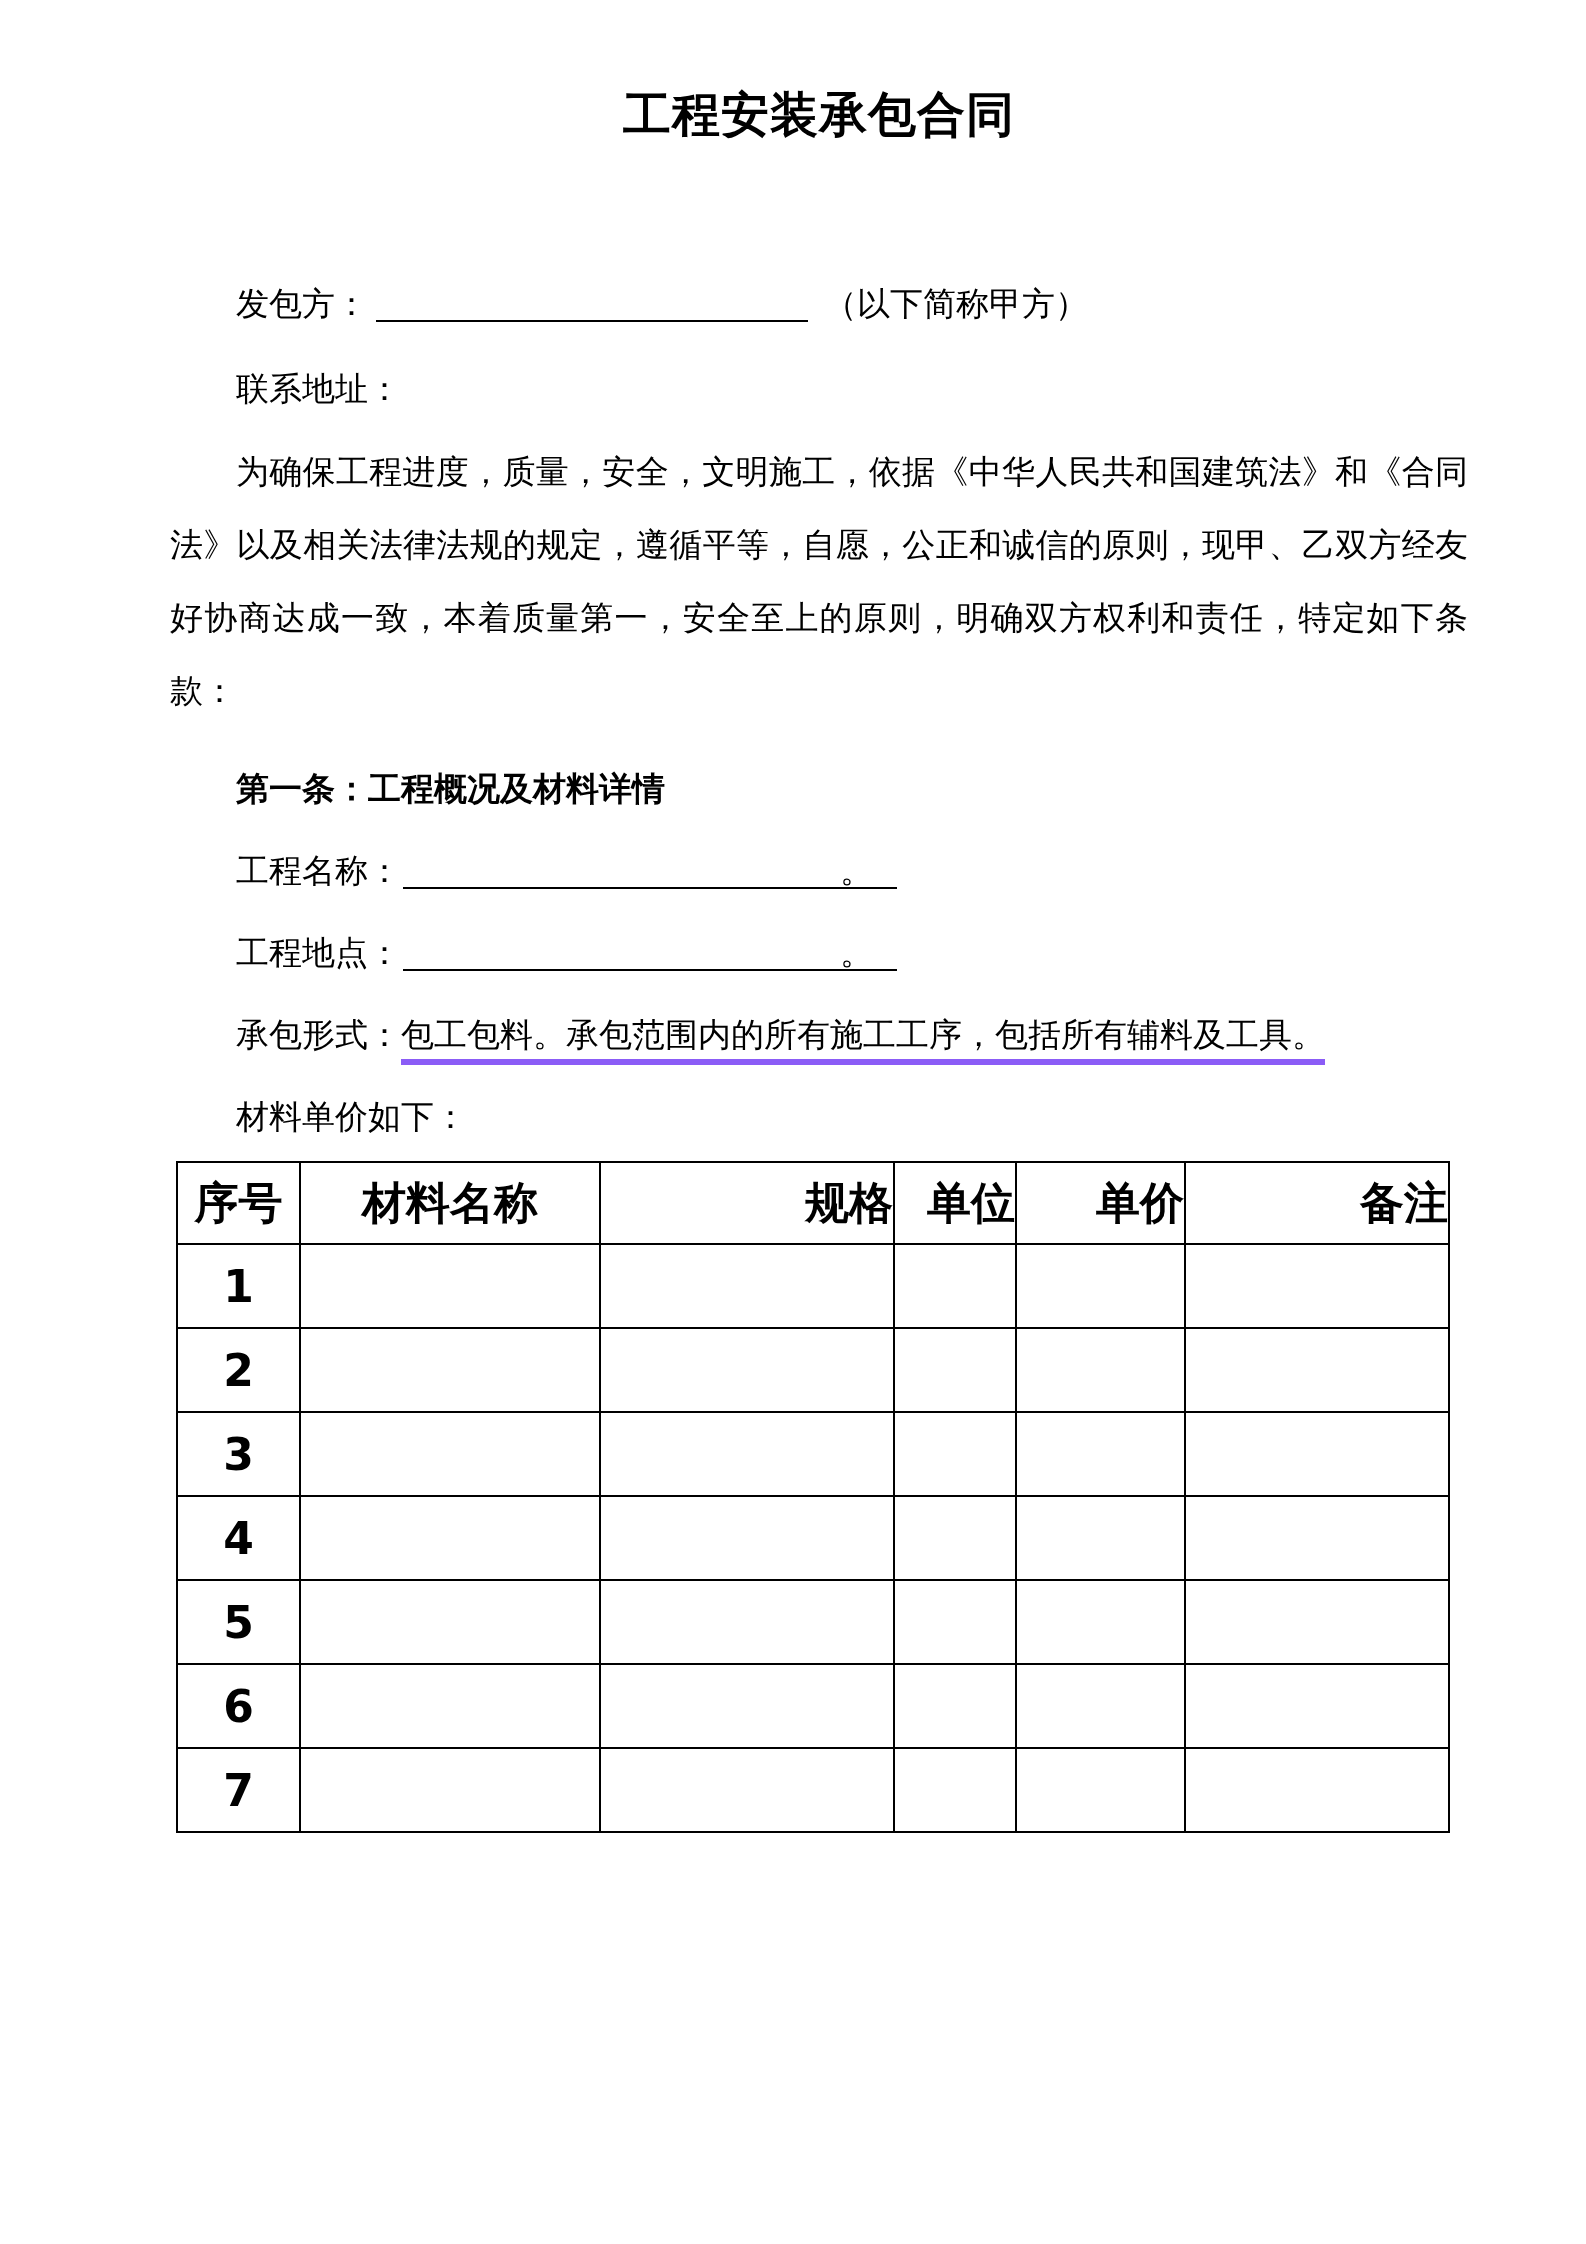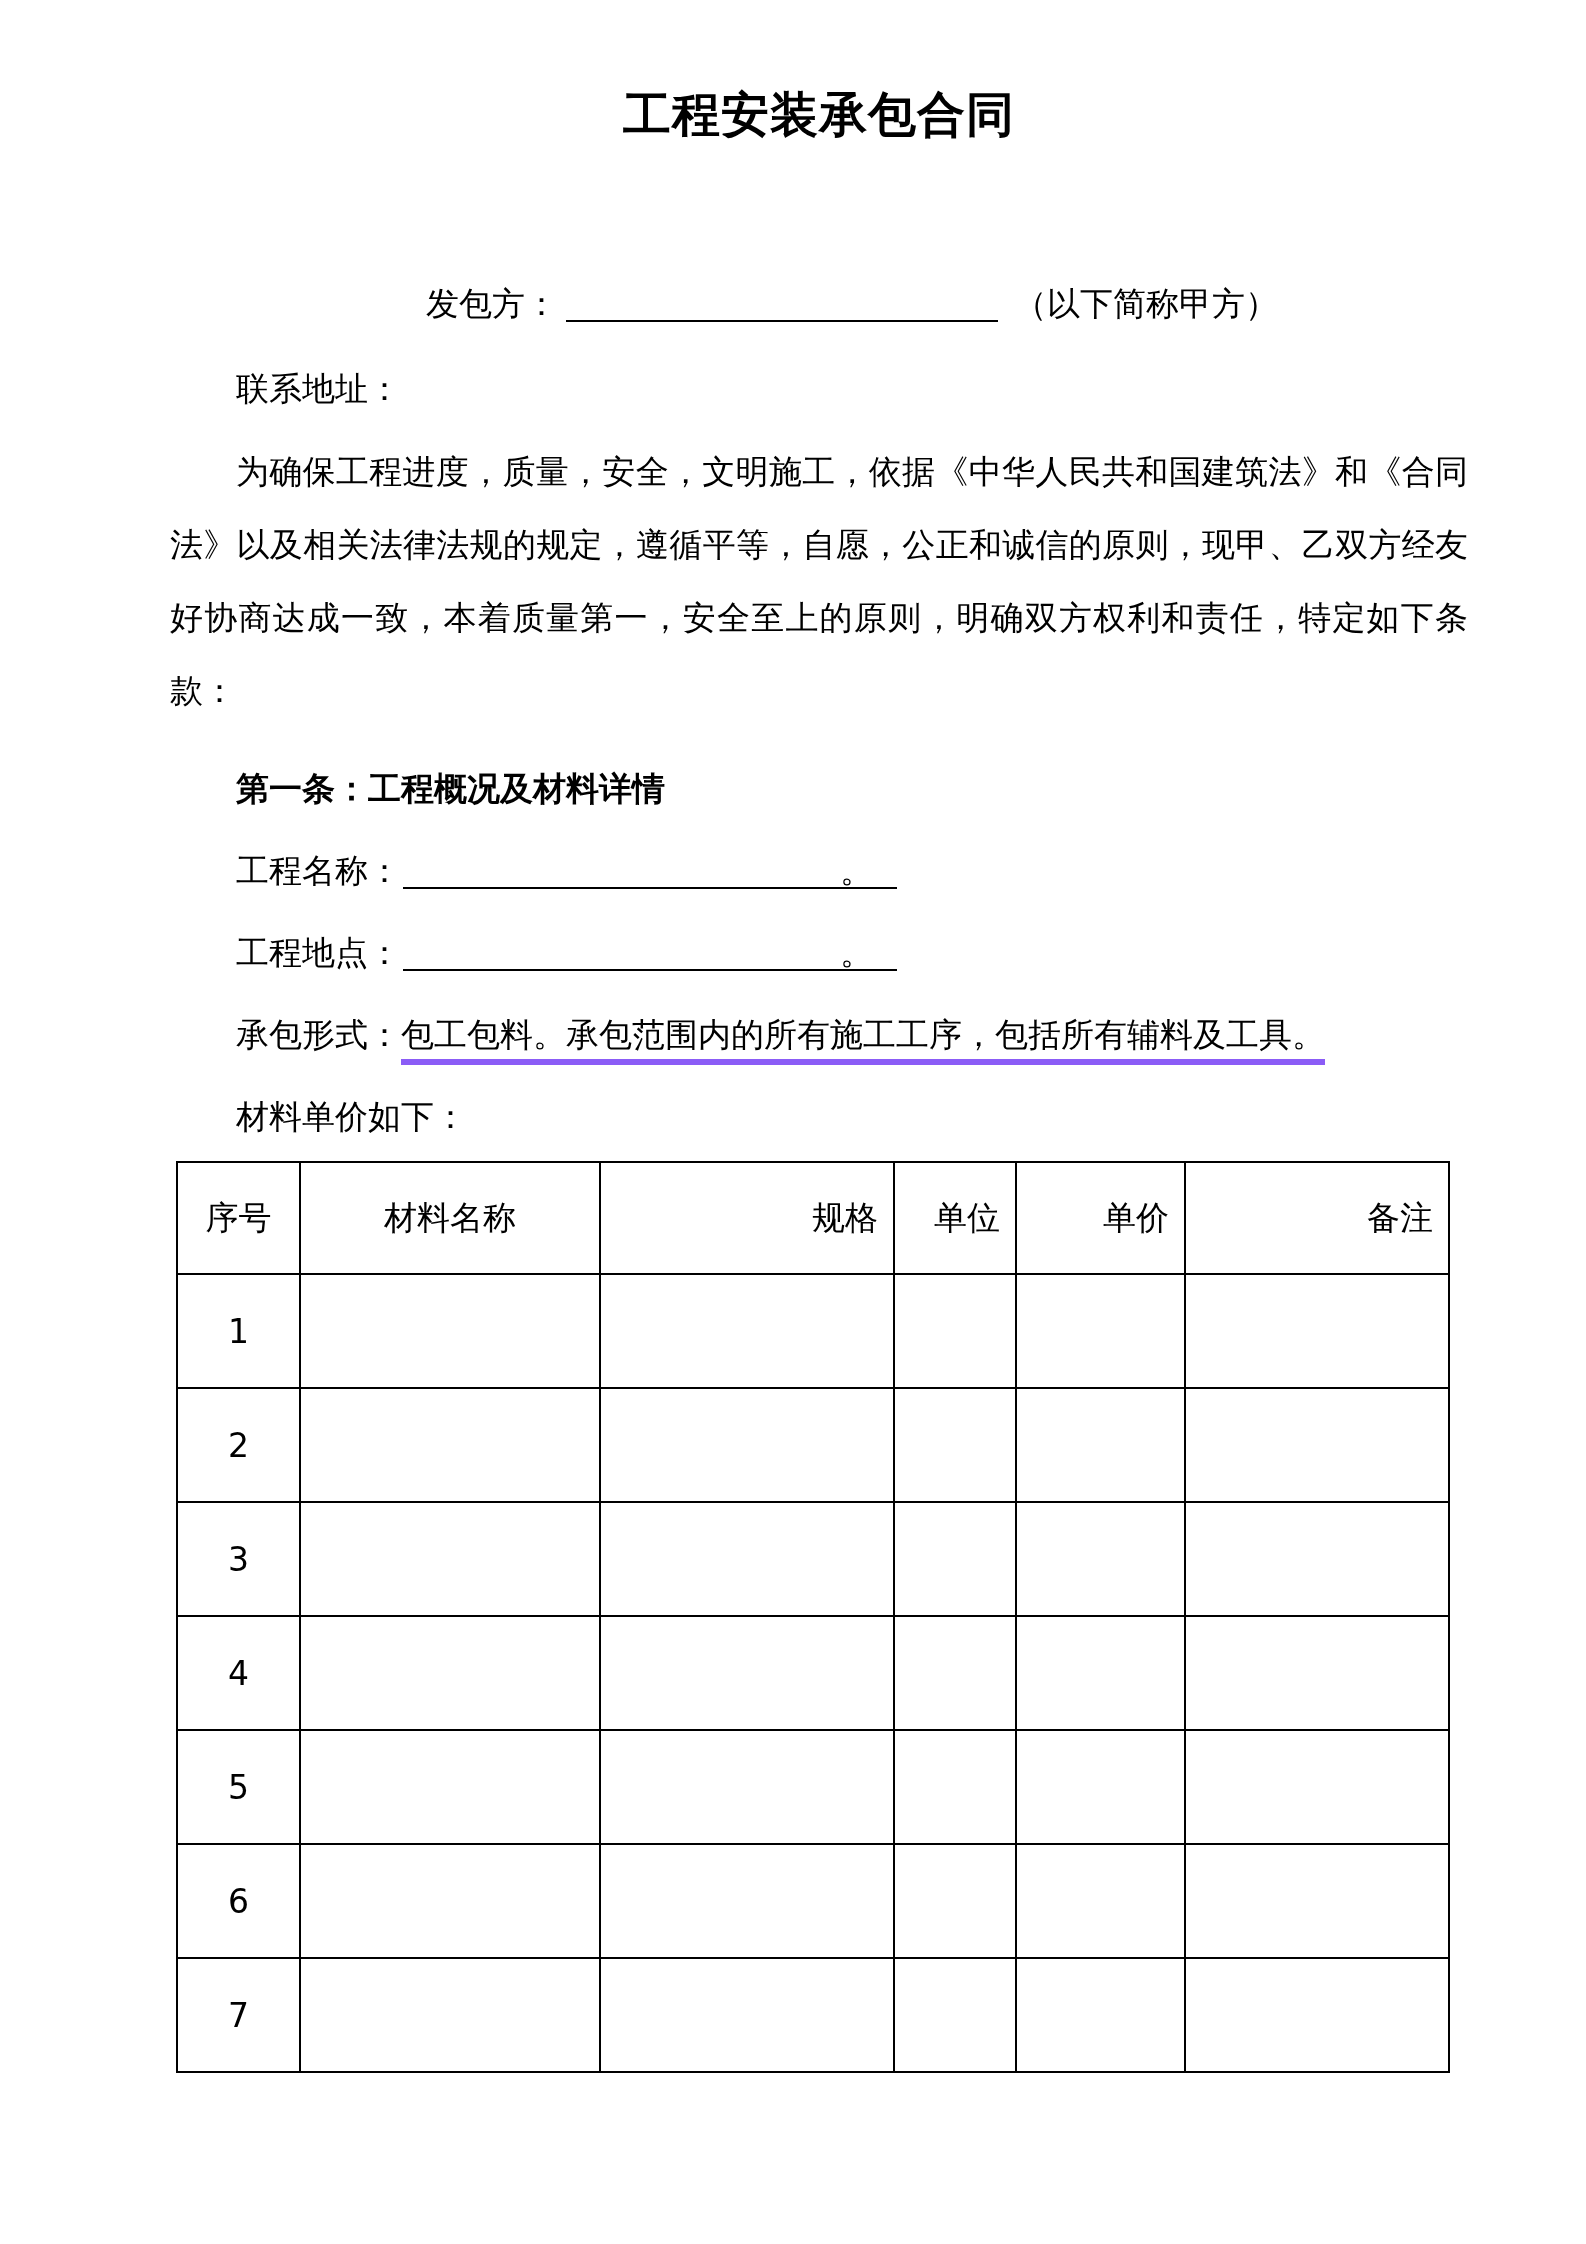--- a/index.html
+++ b/index.html
@@ -25,21 +25,21 @@
     text-align: center;
     line-height: 53px;
     margin: 0;
     padding-top: 88px;
     letter-spacing: 1px;
   }
   .form-line {
     line-height: 36px;
     white-space: nowrap;
   }
-  .fl-first   { margin-top: 145px; text-align: center; }
+  .fl-first   { margin-top: 145px; }
   .fl-next    { margin-top: 49px; }
   .fl-sec     { margin-top: 46px; }
   .indent     { padding-left: 66px; }
   .blank {
     display: inline-block;
     border-bottom: 2px solid #000;
     height: 36px;
     vertical-align: bottom;
     box-sizing: border-box;
   }
@@ -64,23 +64,23 @@
   table.materials {
     border-collapse: collapse;
     table-layout: fixed;
     margin-top: 26px;
     margin-left: 6px;
     width: 1272px;
   }
   table.materials th,
   table.materials td {
     border: 2px solid #000;
-    font-weight: normal;
-    font-size: 33px;
-    padding: 15px;
+    font-weight: bold;
+    font-size: 44px;
+    padding: 0;
     overflow: hidden;
   }
   table.materials thead th { height: 80px; }
   table.materials tbody td { height: 82px; }
   th.h-center, td.cell-num { text-align: center; vertical-align: middle; }
   th.h-left { text-align: right; vertical-align: middle; padding-left: 22px; }
 </style>
 </head>
 <body>
 

